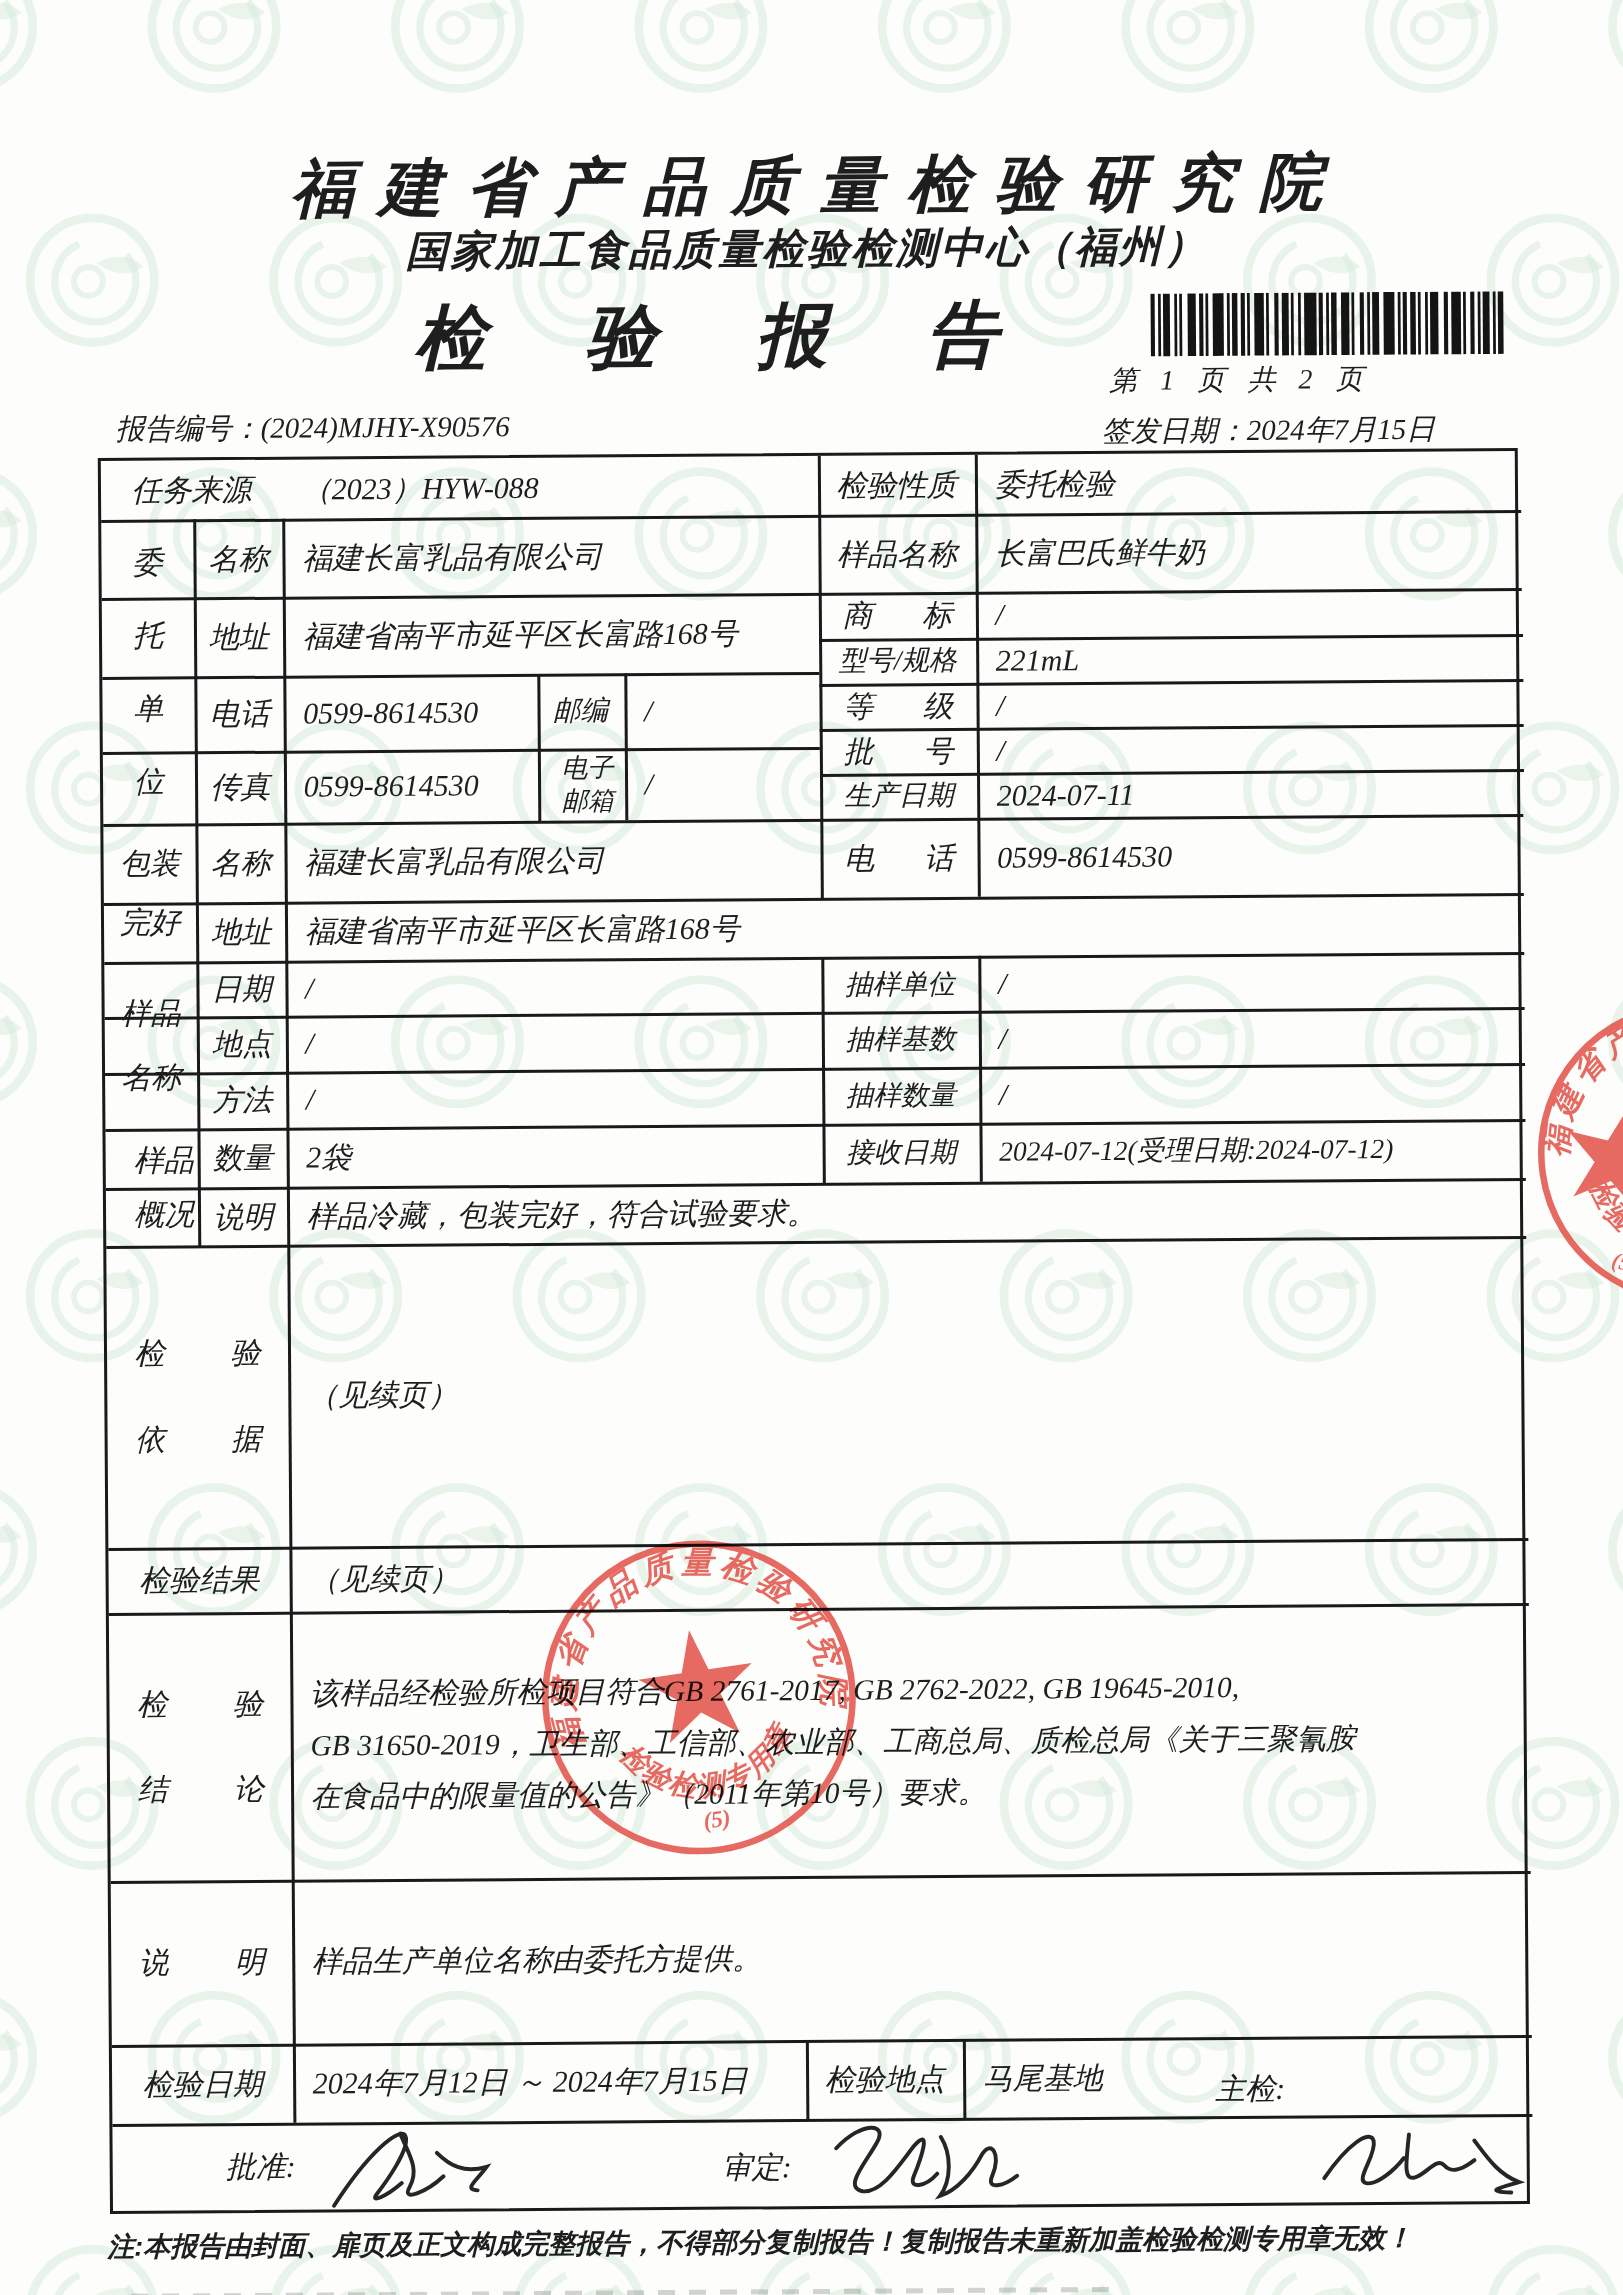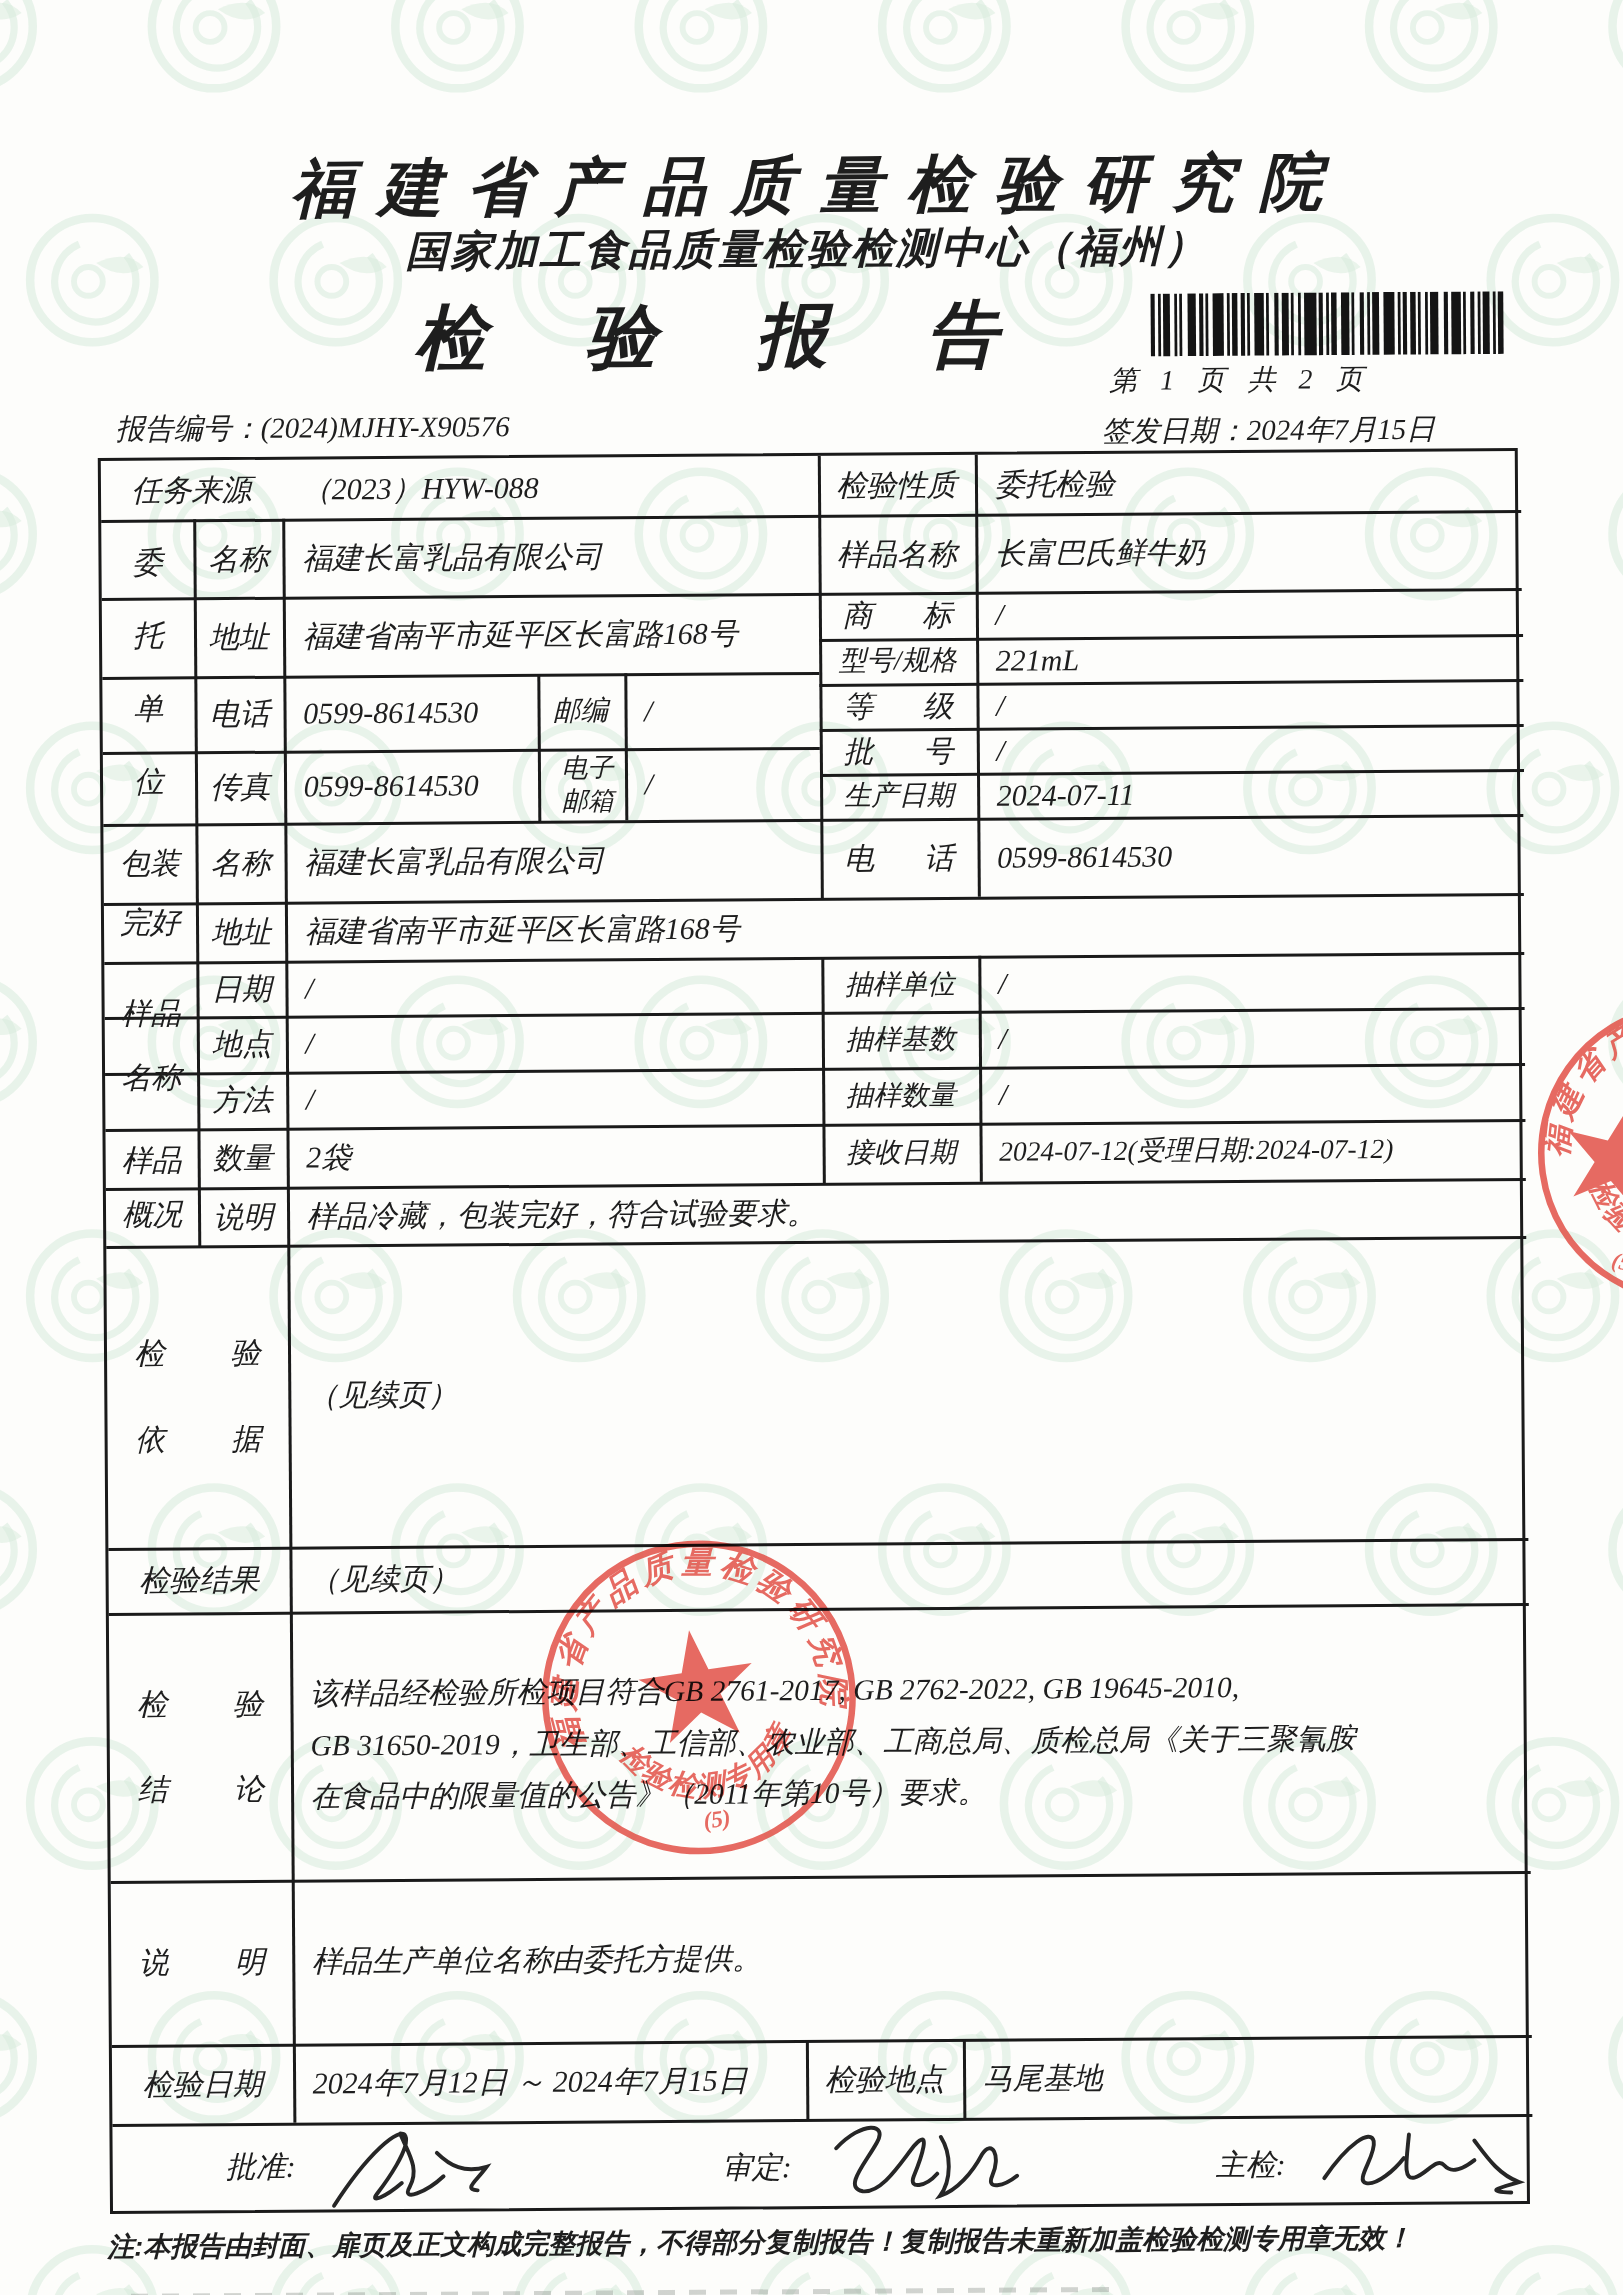--- a/index.html
+++ b/index.html
@@ -315,21 +315,21 @@
       <div class="cell val" style="left:874px;top:501px;width:547px;height:56px;">/</div>
       <div class="cell lab" style="left:92px;top:556px;width:90px;height:56px;">地点</div>
       <div class="cell val" style="left:181px;top:556px;width:535px;height:56px;">/</div>
       <div class="cell lab sm" style="left:717px;top:556px;width:157px;height:56px;">抽样基数</div>
       <div class="cell val" style="left:874px;top:556px;width:547px;height:56px;">/</div>
       <div class="cell lab" style="left:92px;top:612px;width:90px;height:56px;">方法</div>
       <div class="cell val" style="left:181px;top:612px;width:535px;height:56px;">/</div>
       <div class="cell lab sm" style="left:717px;top:612px;width:157px;height:56px;">抽样数量</div>
       <div class="cell val" style="left:874px;top:612px;width:547px;height:56px;">/</div>
 
-      <div class="cell grp g4" style="left:0;top:668px;width:92px;height:118px;">
+      <div class="cell grp g4" style="left:12px;top:668px;width:92px;height:118px;">
           <span>样品概况</span>
         </div>
       <div class="cell lab" style="left:92px;top:668px;width:90px;height:59px;">数量</div>
       <div class="cell val" style="left:181px;top:668px;width:535px;height:59px;">2袋</div>
       <div class="cell lab sm" style="left:717px;top:668px;width:157px;height:59px;">接收日期</div>
       <div class="cell val sm" style="left:874px;top:668px;width:547px;height:59px;">2024-07-12(受理日期:2024-07-12)</div>
       <div class="cell lab" style="left:92px;top:727px;width:90px;height:59px;">说明</div>
       <div class="cell val" style="left:181px;top:727px;width:1239px;height:59px;">样品冷藏，包装完好，符合试验要求。</div>
 
       <div class="cell lab biglab" style="left:0;top:785px;width:181px;height:301px;">
@@ -362,21 +362,21 @@
       <div class="cell val" style="left:851px;top:1584px;width:569px;height:79px;">马尾基地</div>
 
       <div class="sigrow-label" style="left:113px;top:1687px;">批准:</div>
       <svg class="sig" style="left:209px;top:1655px;" width="190" height="111" viewBox="0 0 290 170">
         <path d="M18,140 C70,60 120,18 128,34 C136,52 98,104 84,122 C72,137 96,128 122,106 M120,30 C132,60 150,84 134,112 C120,136 160,120 186,96 M176,60 C196,80 218,92 252,82 C236,104 216,116 238,118"></path>
       </svg>
       <div class="sigrow-label" style="left:609px;top:1691px;">审定:</div>
       <svg class="sig" style="left:704px;top:1653px;" width="216" height="118" viewBox="0 0 330 180">
         <path d="M30,60 C70,18 110,22 92,52 C74,84 40,120 70,126 C100,130 130,80 150,56 C176,28 160,76 148,104 C140,124 166,120 184,100 M190,44 C206,70 206,110 188,134 C214,126 238,98 252,72 C268,46 282,74 268,104 C258,126 286,120 306,104"></path>
       </svg>
-      <div class="sigrow-label" style="left:1103px;top:1692px;">主检:</div>
+      <div class="sigrow-label" style="left:1103px;top:1616px;">主检:</div>
       <svg class="sig" style="left:1198px;top:1663px;" width="223" height="98" viewBox="0 0 340 150">
         <path d="M20,96 C56,44 92,20 96,40 C100,62 66,100 84,104 C100,108 128,84 142,66 M150,30 C146,70 140,100 158,96 C176,92 192,64 204,78 C214,90 232,84 250,70 M250,40 C268,64 286,92 318,104 C290,112 262,118 306,120"></path>
       </svg>
     </div>
 
     <svg class="stamp" style="left:517px;top:1525px;" width="353" height="357" viewBox="0 0 540 545">
       <defs>
         <path id="arcTopC" d="M91.5,327 A190,190 0 1 1 448.5,327"></path>
         <path id="arcBotC" d="M134,325.4 A150,150 0 0 0 406,325.4"></path>
       </defs>

